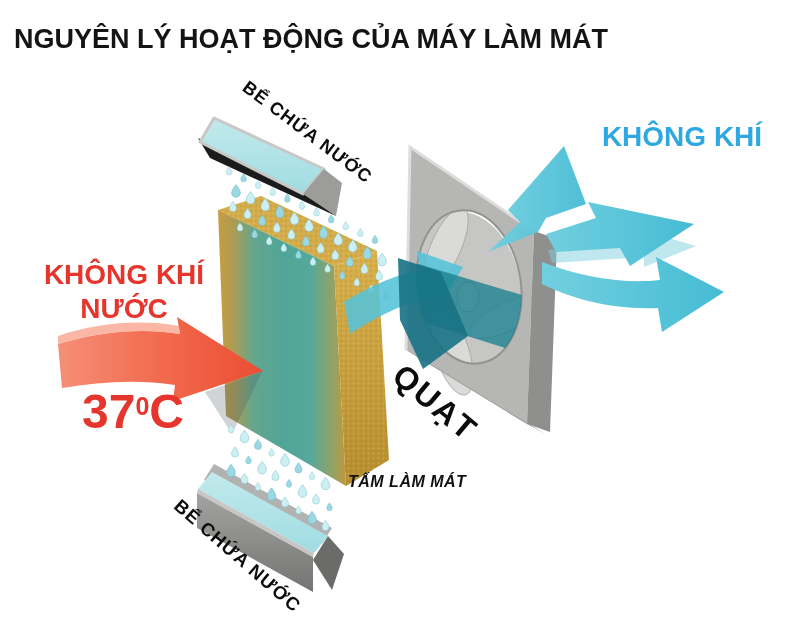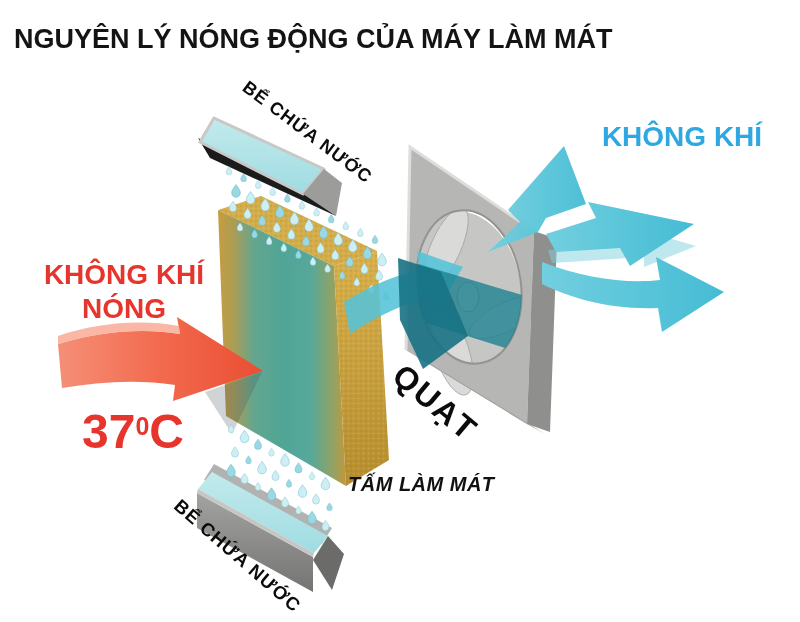--- a/index.html
+++ b/index.html
@@ -3,33 +3,33 @@
 <meta charset="utf-8">
 <style>
   html,body{margin:0;padding:0;background:#ffffff;}
   .stage{position:relative;width:800px;height:622px;background:#ffffff;overflow:hidden;
          font-family:"Liberation Sans","DejaVu Sans",sans-serif;}
   svg{position:absolute;left:0;top:0;}
   .txt{position:absolute;white-space:nowrap;}
   .title{left:14px;top:24px;font-size:27px;font-weight:700;color:#141414;letter-spacing:0px;}
   .hot-label{left:28px;top:258px;width:192px;text-align:center;color:#e6352c;
              font-size:28px;font-weight:700;line-height:34px;}
-  .hot-temp{left:58px;top:404px;width:150px;text-align:center;color:#e6352c;
+  .hot-temp{left:58px;top:384px;width:150px;text-align:center;color:#e6352c;
             font-size:48px;font-weight:700;}
   .cold-label{left:582px;top:118px;width:200px;text-align:center;color:#2fa8e1;
               font-size:28px;font-weight:700;line-height:37px;}
   .cold-temp{left:560px;top:302px;width:150px;text-align:center;color:#2fa8e1;
              font-size:46px;font-weight:700;}
   .deg{font-size:0.52em;vertical-align:0.52em;}
   .rot-label{color:#0b0b0b;font-weight:700;transform-origin:left top;}
   .tank-label-top{left:251px;top:77px;font-size:18px;transform:rotate(37deg);letter-spacing:1px;}
   .tank-label-bottom{left:184px;top:495px;font-size:18.5px;transform:rotate(41deg);letter-spacing:1px;}
   .fan-label{left:409px;top:357px;font-size:32px;font-weight:700;transform:rotate(40deg);
              transform-origin:left top;color:#0b0b0b;letter-spacing:2px;}
-  .pad-label{left:348px;top:473px;font-size:20px;font-weight:700;font-style:italic;
+  .pad-label{left:348px;top:473px;font-size:16px;font-weight:700;font-style:italic;
              color:#111;letter-spacing:0.5px;}
   .drop-a{fill:#cdeef3;stroke:#7cc5d2;stroke-width:0.6;}
   .drop-b{fill:#9bd8e3;stroke:#62b7c6;stroke-width:0.6;}
 </style>
 </head>
 <body>
 
 <div class="stage">
 
 <svg width="800" height="622" viewBox="0 0 800 622">
@@ -201,25 +201,25 @@
       <polygon points="405,260 532,298 524,354 398,314" fill="#18808f" opacity="0.78"></polygon>
     </g>
     <path d="M398,258 L441,272 L468,336 L423,369 L400,320 Z" fill="#177285" opacity="0.9"></path>
     <path d="M488,252 L520,222 L508,210 L564,146 L586,204 L546,218 L538,232 Z" fill="url(#cyanG)" opacity="0.95"></path>
     <path d="M548,250 L642,242 L638,229 L696,246 L644,267 L644,257 L552,263 Z" fill="#7fd0de" opacity="0.5"></path>
     <path d="M546,234 L596,218 L588,202 L694,224 L630,266 L620,248 L556,252 Z" fill="url(#cyanG)"></path>
     <path d="M542,262 C584,278 626,284 660,280 L656,257 L724,292 L662,332 L658,308 C610,310 570,298 542,284 Z" fill="url(#cyanG)"></path>
   </g>
 </svg>
 
-<div class="txt title">NGUYÊN LÝ NÓNG ĐỘNG CỦA MÁY LÀM MÁT</div>
+<div class="txt title">NGUYÊN LÝ HOẠT ĐỘNG CỦA MÁY LÀM MÁT</div>
 
 <div class="txt hot-label">
   <div>KHÔNG KHÍ</div>
-  <div>NÓNG</div>
+  <div>NƯỚC</div>
 </div>
 
 <div class="txt hot-temp"><span>37</span><span class="deg">0</span><span>C</span></div>
 
 <div class="txt cold-label">
   <div>KHÔNG KHÍ</div>
 </div>
 
 
 <div class="txt rot-label tank-label-top">BỂ CHỨA NƯỚC</div>

